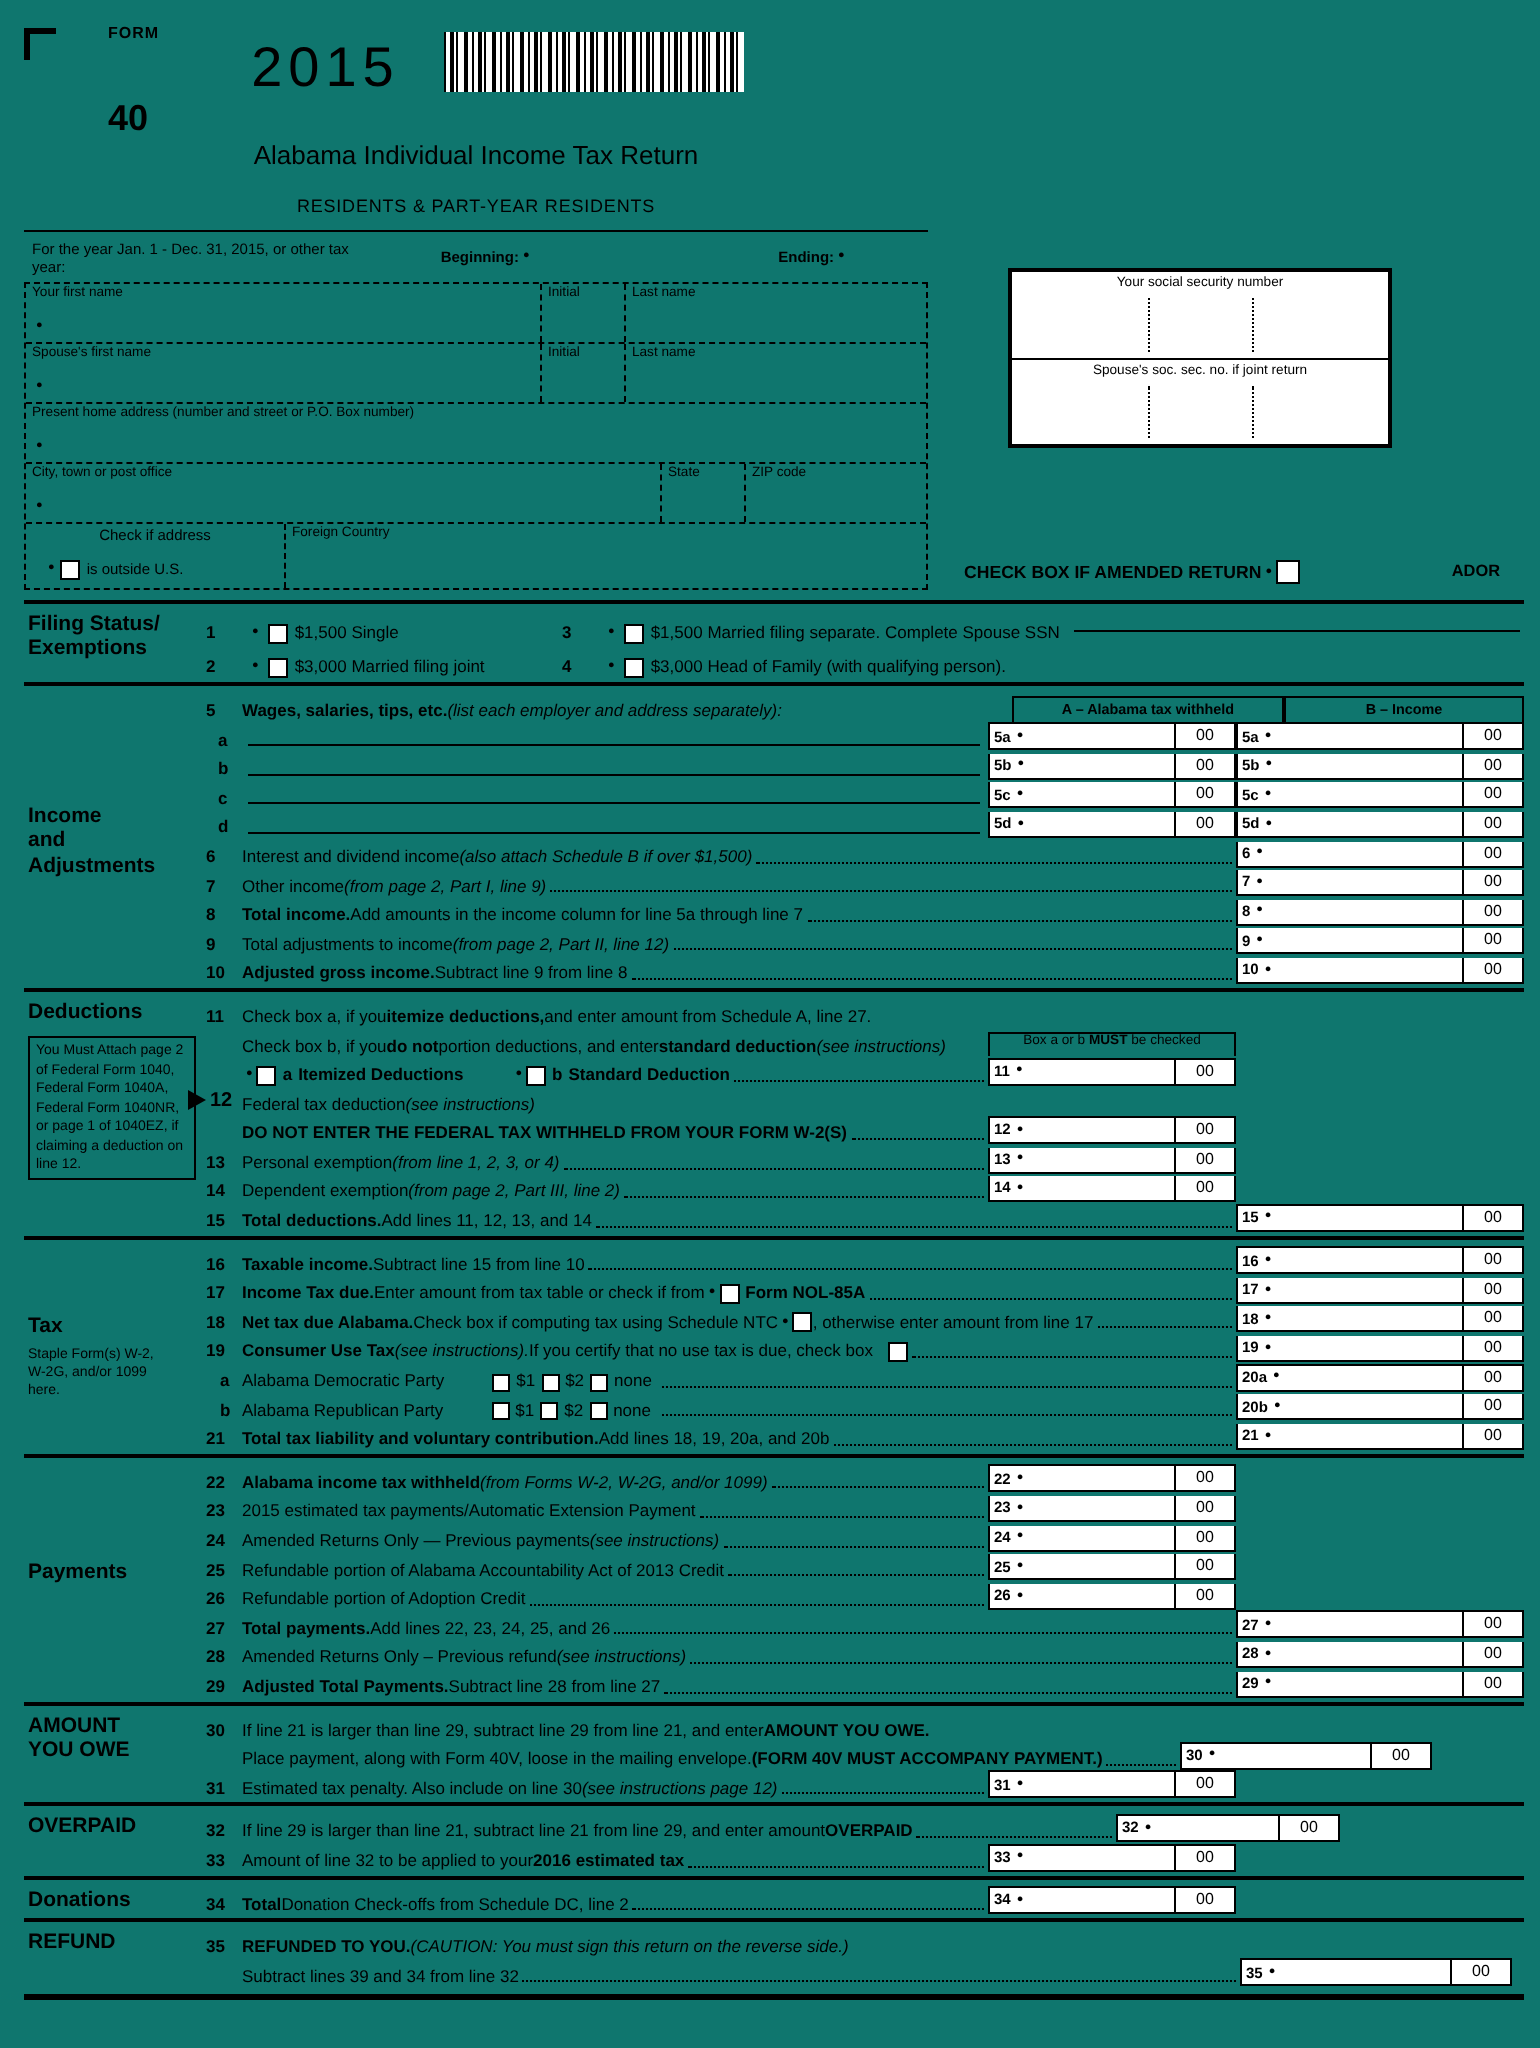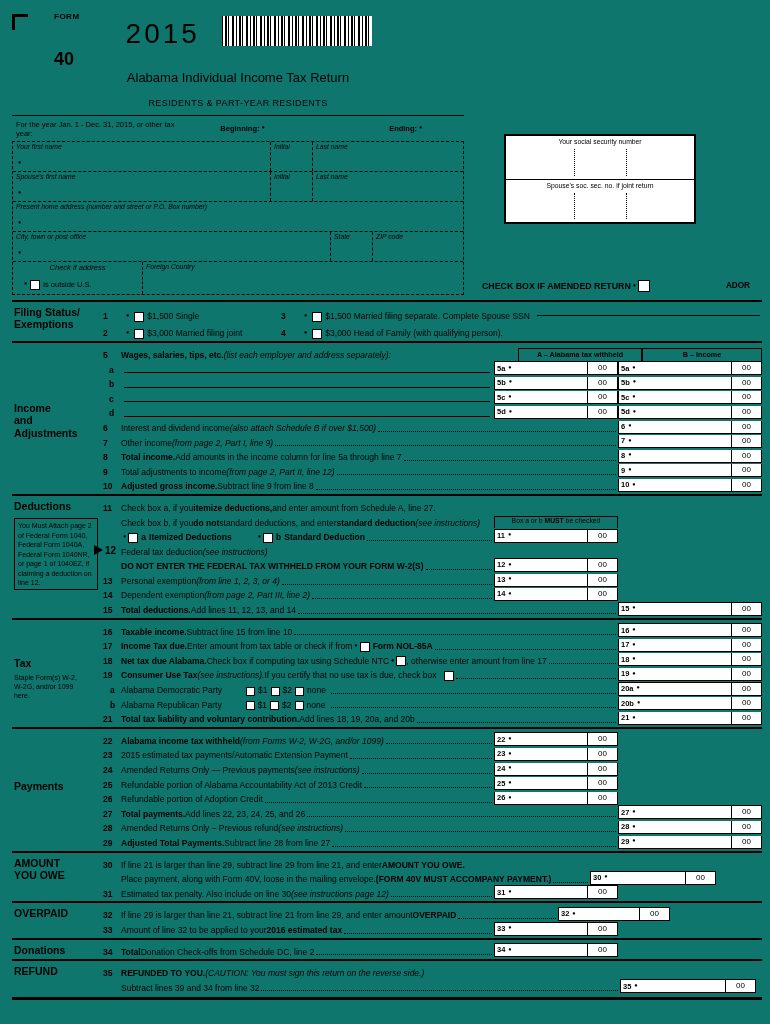--- a/index.html
+++ b/index.html
@@ -36,21 +36,21 @@
   .namebox { width:452px; border:1.5px dashed #000; }
   .nrow { display:flex; border-bottom:1px dashed #000; min-height:30px; }
   .nrow:last-child { border-bottom:none; min-height:32px; }
   .ncell { padding:1px 3px 2px 3px; border-right:1px dashed #000; display:flex; flex-direction:column; justify-content:space-between; }
   .ncell:last-child { border-right:none; }
   .ncell.grow { flex:1; min-width:0; }
   .ncell.w42 { width:42px; flex:none; }
   .ncell.w150 { width:150px; flex:none; }
   .ncell.w90 { width:90px; flex:none; }
   .ncell.w130 { width:130px; flex:none; }
-  .nlabel { font-size:6.8px;font-style:italic; }
+  .nlabel { font-size:6.8px; }
   .ncell .dot { margin:0 0 1px 2px; align-self:flex-start; }
   .outside-line { display:flex; align-items:center; gap:3px; margin:1px 0 2px 6px; font-size:7.5px; }
 
   .ssnbox { position:absolute; top:126px; left:492px; width:192px; height:90px; border:2px solid #000; background:#fff; }
   .ssn-half { height:43px; position:relative; padding-top:2px; }
   .ssn-half + .ssn-half { border-top:1px solid #000; }
   .ssn-label { font-size:6.8px; text-align:center; }
   .ssn-sep { position:absolute; top:13px; bottom:3px; border-left:1px dotted #000; }
   .ssn-sep.p1 { left:36%; } .ssn-sep.p2 { left:64%; }
 
@@ -78,21 +78,21 @@
   .box .cents { width:30px; flex:none; text-align:center; border-left:1px solid #000; align-self:stretch; display:flex; align-items:center; justify-content:center; font-size:8px; }
   .box-a { width:124px; }
   .box-b { width:144px; }
   .box-mid { width:124px; margin-right:144px; }
   .box-30 { width:126px; margin-right:46px; }
   .box-32 { width:112px; margin-right:92px; }
   .box-35 { width:136px; margin-right:6px; }
   .bt0 { border-top:0; height:13px; }
 
   .colhdr { font-weight:bold; font-size:7.2px; text-align:center; border:1px solid #000; border-bottom:0; height:13px; display:flex; align-items:center; justify-content:center; flex:none; align-self:flex-end; }
-  .colhdr.a { width:124px; } .colhdr.bcol { width:120px; }
+  .colhdr.a { width:136px; } .colhdr.bcol { width:120px; }
 
   .must-note { width:124px; margin-right:144px; flex:none; align-self:flex-end; border:1px solid #000; border-bottom:0; font-size:6.8px; text-align:center; height:12px; }
   .ssn-line { flex:1; border-bottom:1px solid #000; margin:0 2px 2px 4px; min-width:40px; }
 
   .fs-row { display:flex; min-height:17px; align-items:flex-end; }
   .fs-opt { display:flex; align-items:center; gap:3px; }
   .fs-opt.c1 { width:178px; flex:none; }
   .fs-opt.c2 { flex:1; min-width:0; }
 
   .refund-sec { border-bottom:3px solid #000; padding-bottom:4px; }
@@ -401,21 +401,21 @@
         <span class="lnum">11</span>
         <span>Check box a, if you </span>
         <span class="b">itemize deductions,</span>
         <span> and enter amount from Schedule A, line 27.</span>
         <span style="flex:1;"></span>
       </div>
       <div class="row">
         <span class="lnum"></span>
         <span>Check box b, if you </span>
         <span class="b">do not</span>
-        <span> standard deductions, and enter </span>
+        <span> portion deductions, and enter </span>
         <span class="b">standard deduction</span>
         <span class="i"> (see instructions)</span>
         <span style="flex:1;"></span>
         <div class="must-note">
           <span>Box a or b </span><span class="b">MUST</span><span> be checked</span>
         </div>
       </div>
       <div class="row">
         <span class="lnum"></span>
         <span class="dot"></span>

